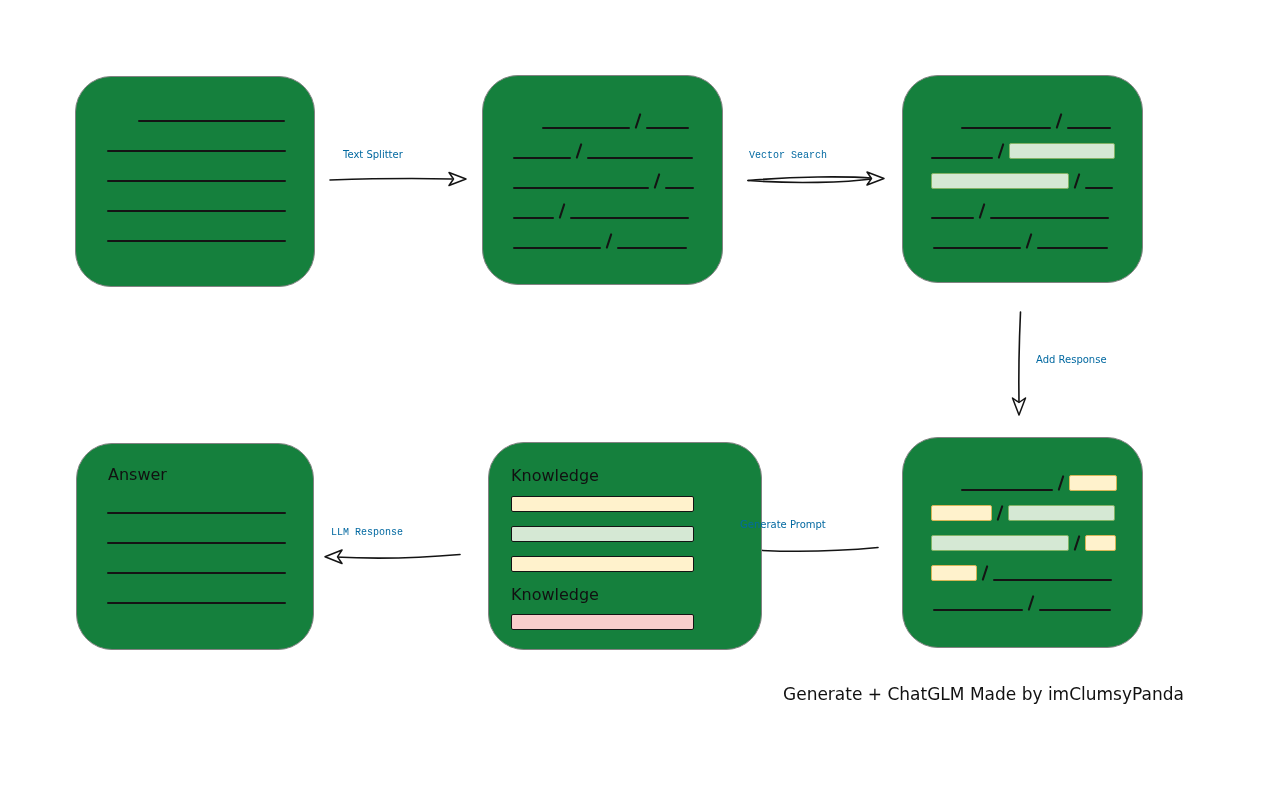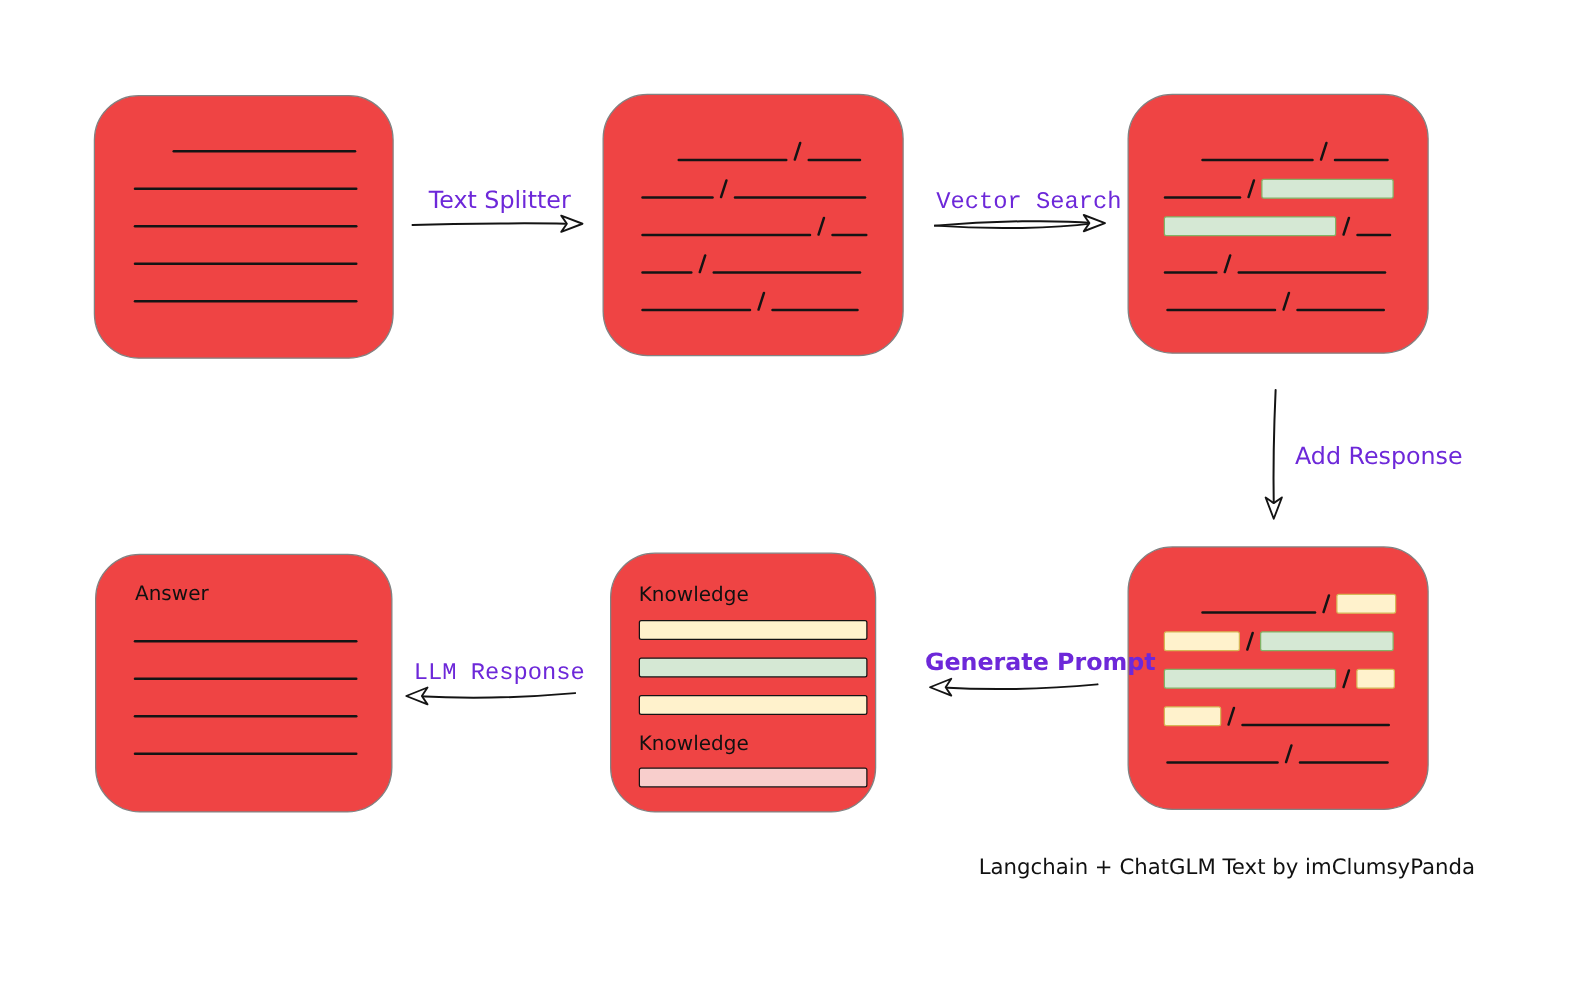--- a/index.html
+++ b/index.html
@@ -11,30 +11,30 @@
     font-family: "DejaVu Sans", "Liberation Sans", sans-serif;
     color: #141414;
     overflow: hidden;
   }
   #arrows-layer { position: absolute; left: 0; top: 0; pointer-events: none; }
   .arrow-path { fill: none; stroke: var(--line); stroke-width: 1.6; stroke-linecap: round; }
   .arrow-head { fill: #ffffff; stroke: var(--line); stroke-width: 1.5; stroke-linejoin: round; }
 
   .box {
     position: absolute;
-    background: #ef4444;
+    background: #15803d;
     border: 1.5px solid var(--box-border);
     border-radius: 36px;
     box-sizing: border-box;
   }
   #box-document { left: 75px;  top: 76px;  width: 240px; height: 211px; }
   #box-chunks   { left: 482px; top: 75px;  width: 241px; height: 210px; }
   #box-vector   { left: 902px; top: 75px;  width: 241px; height: 208px; }
   #box-context  { left: 902px; top: 437px; width: 241px; height: 211px; }
-  #box-prompt   { left: 488px; top: 442px; width: 213px; height: 208px; }
+  #box-prompt   { left: 488px; top: 442px; width: 274px; height: 208px; }
   #box-answer   { left: 76px;  top: 443px; width: 238px; height: 207px; }
 
   .pattern { padding-top: 23px; }
   .pattern.doc { padding-top: 15px; }
   .pattern-row { height: 30px; display: flex; align-items: flex-end; }
   .seg-line { height: 1.8px; background: var(--line); border-radius: 1px; }
   .seg-slash {
     width: 2px; height: 16px; background: var(--line);
     margin: 0 7px; transform: rotate(18deg); border-radius: 1px;
   }
@@ -51,26 +51,26 @@
   .prompt-bar {
     width: 183px; height: 16px; box-sizing: border-box;
     border: 1.5px solid; border-radius: 2px; margin-bottom: 14px;
   }
 
   .answer-inner { padding: 22px 0 0 30px; }
   .answer-inner .box-label { margin-left: 1px; margin-bottom: 0px; }
   .answer-inner .pattern-row { width: 179px; }
 
   .arrow-label {
-    position: absolute; font-size: 19px; white-space: nowrap; color: #6d28d9;
+    position: absolute; font-size: 10px; white-space: nowrap; color: #0369a1;
   }
   #lbl-text-splitter   { left: 343px; top: 149px; }
   #lbl-vector-search   { left: 749px; top: 150px; font-family: Liberation Mono, monospace; }
   #lbl-add-context     { left: 1036px; top: 354px; }
-  #lbl-generate-prompt { left: 740px; top: 519px; font-weight: bold; }
+  #lbl-generate-prompt { left: 740px; top: 519px; }
   #lbl-llm-response    { left: 331px; top: 527px; font-family: Liberation Mono, monospace; }
 
   .caption {
     position: absolute; left: 783px; top: 684px;
     font-size: 17px; white-space: nowrap; color: #111;
   }
 </style>
 </head>
 <body>
 
@@ -244,15 +244,15 @@
         </div>
     </div>
   </div>
 
   <div class="arrow-label" id="lbl-text-splitter">Text Splitter</div>
   <div class="arrow-label" id="lbl-vector-search">Vector Search</div>
   <div class="arrow-label" id="lbl-add-context">Add Response</div>
   <div class="arrow-label" id="lbl-generate-prompt">Generate Prompt</div>
   <div class="arrow-label" id="lbl-llm-response">LLM Response</div>
 
-  <div class="caption">Langchain + ChatGLM Text by imClumsyPanda</div>
+  <div class="caption">Generate + ChatGLM Made by imClumsyPanda</div>
 
 </div>
 
 </body></html>

